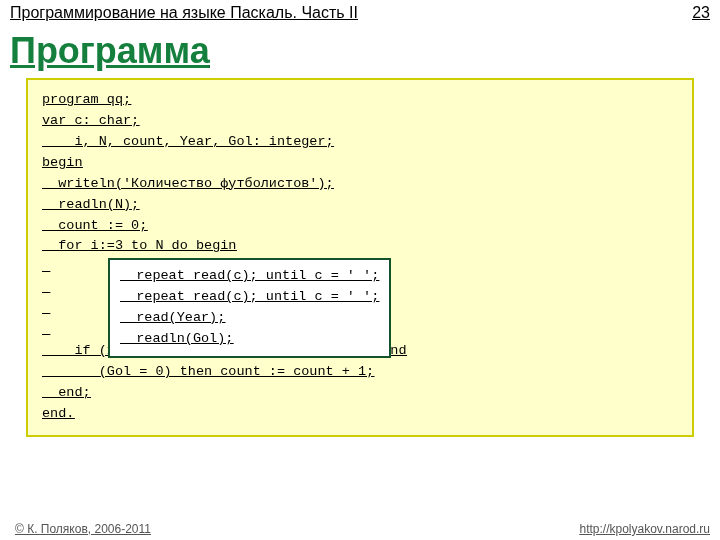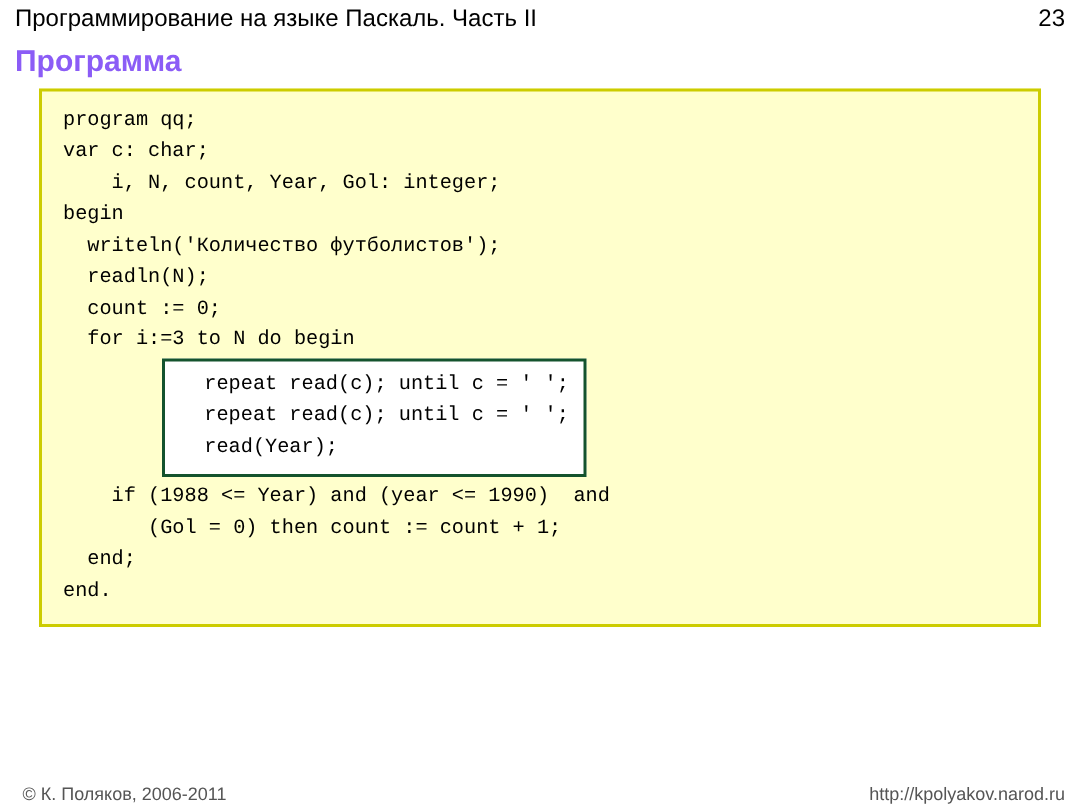--- a/index.html
+++ b/index.html
@@ -1,37 +1,37 @@
 <!DOCTYPE html>
 <html><head>
   <meta charset="utf-8">
   <style>
-    * { margin: 0; padding: 0; box-sizing: border-box; }
+    * { margin: 0; padding: 0; box-sizing: border-box; text-decoration: underline; }
 
     body {
       width: 720px;
       height: 540px;
       font-family: Arial, sans-serif;
       background: #ffffff;
       overflow: hidden;
     }
 
     .top-bar {
       display: flex;
       justify-content: space-between;
       align-items: center;
       padding: 4px 10px;
       background: #ffffff;
     }
 
     .page-title {
       padding: 4px 10px 6px 10px;
-      font-size: 20px;
+      font-size: 36px;
       font-weight: bold;
-      color: #8b5cf6;
+      color: #15803d;
     }
 
     .code-area {
       margin: 0 26px;
       background: #ffffcc;
       border: 2px solid #cccc00;
       padding: 10px 14px;
       font-family: 'Courier New', Courier, monospace;
       font-size: 13.5px;
       color: #000000;
@@ -100,19 +100,20 @@
   <span class="code-line">&nbsp;</span>
   <span class="code-line">    if (1988 &lt;= Year) and (year &lt;= 1990)  and</span>
   <span class="code-line">       (Gol = 0) then count := count + 1;</span>
   <span class="code-line">  end;</span>
   <span class="code-line">end.</span>
 
   <div class="highlight-box">
     <span class="highlight-line">  repeat read(c); until c = ' ';</span>
     <span class="highlight-line">  repeat read(c); until c = ' ';</span>
     <span class="highlight-line">  read(Year);</span>
+    <span class="highlight-line">  readln(Gol);</span>
   </div>
 </div>
 
 <div class="bottom-bar">
   <span>© К. Поляков, 2006-2011</span>
   <span>http://kpolyakov.narod.ru</span>
 </div>
 
 </body></html>

